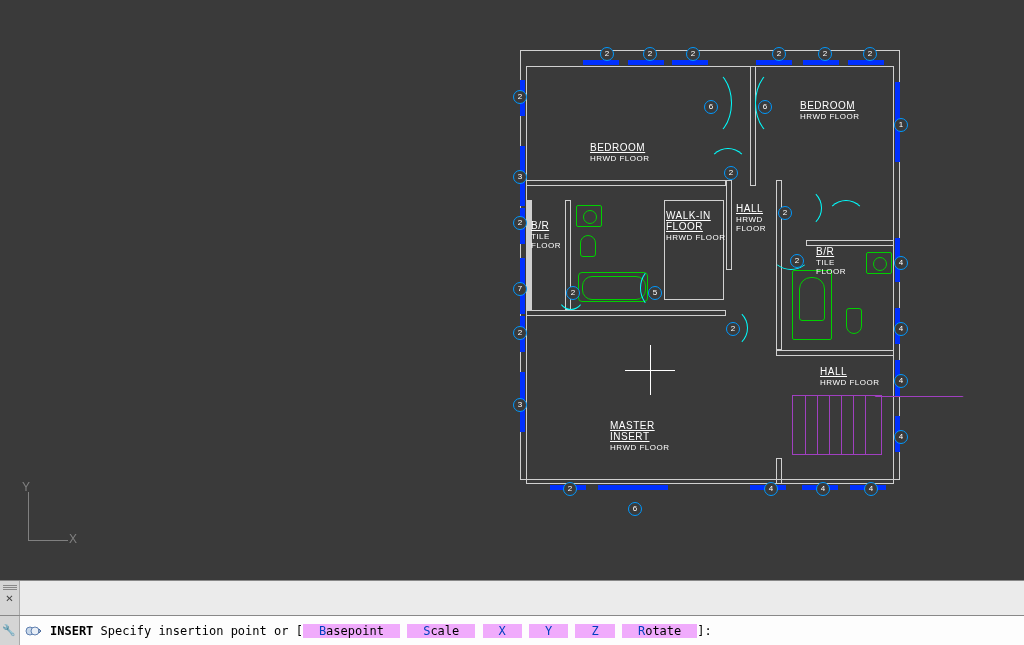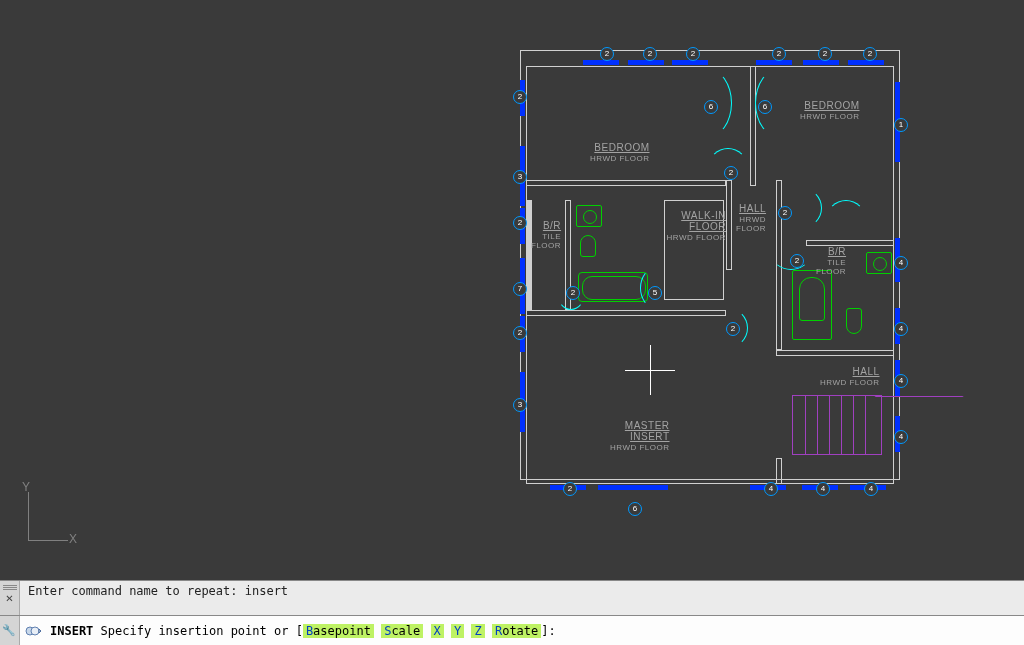--- a/index.html
+++ b/index.html
@@ -4,21 +4,21 @@
 <style>
   * { margin: 0; padding: 0; box-sizing: border-box; }
   html, body { width: 1024px; height: 645px; overflow: hidden; font-family: Arial, sans-serif; }
   body { background: #3a3a3a; position: relative; }
 
   .canvas { position: absolute; top: 0; left: 0; width: 1024px; height: 580px; background: #3a3a3a; }
   .drawing { position: absolute; left: 520px; top: 50px; width: 400px; height: 450px; }
   .wall { position: absolute; background: transparent; border: 1px solid #d0d0d0; }
   .blue { position: absolute; background: #0030ff; }
   .marker { position: absolute; width: 14px; height: 14px; border-radius: 50%; border: 1px solid #0099ff; color: #fff; font-size: 8px; text-align: center; line-height: 12px; background: #3a3a3a; }
-  .room { position: absolute; color: #a3a3a3; font-family: Arial, sans-serif; text-align: right; }
+  .room { position: absolute; color: #ffffff; font-family: Arial, sans-serif; text-align: left; }
   .room .title { text-decoration: underline; font-size: 10px; letter-spacing: 0.5px; }
   .room .sub { font-size: 8px; margin-top: 1px; letter-spacing: 0.5px; }
   .door-arc { position: absolute; border: 1px solid #00ffff; border-radius: 50%; background: transparent; }
   .fixture { position: absolute; border: 1px solid #00d000; }
   .stairs { position: absolute; }
   .stair-line { position: absolute; border-left: 1px solid #a040c0; top:0; height:100%; }
   .cross { position: absolute; }
   .cross::before, .cross::after { content:''; position:absolute; background:#fff; }
   .cross::before { width:50px; height:1px; left:-25px; top:0; }
   .cross::after { width:1px; height:50px; left:0; top:-25px; }
@@ -34,21 +34,21 @@
   .grip { width:14px; height:6px; background:repeating-linear-gradient(0deg,#888,#888 1px,#d5d5d5 1px,#d5d5d5 2px); }
   .close-x { font-size:10px; color:#444; cursor:pointer; }
   .panel-body { flex:1; padding: 3px 8px; font-family: "Consolas", monospace; font-size: 12px; color:#222; line-height:1.3; }
 
   .cmd-bar { position:absolute; left:0; bottom:0; width:1024px; height:30px; background:#fdfdfd; border-top:1px solid #888; display:flex; align-items:center; }
   .cmd-left { width:20px; height:100%; background:#d5d5d5; display:flex; align-items:center; justify-content:center; border-right:1px solid #aaa; }
   .wrench { font-size:11px; color:#444; }
   .cmd-icon { width:26px; height:100%; display:flex; align-items:center; justify-content:center; }
   .cmd-text { flex:1; font-family:"Consolas",monospace; font-size:12px; color:#000; padding:0 4px; }
   .cmd-text b { font-weight:bold; }
-  .opt { background:#bef264; padding:0 3px; }
+  .opt { background:#f0abfc; padding:0 16px; }
   .opt .hot { color:#0040c0; }
 </style>
 </head>
 <body>
 
 <div class="canvas">
 
   <div class="drawing">
 
     <div class="wall" style="left:0;top:10;width:380px;height:430px;"></div>
@@ -207,21 +207,20 @@
     <span class="ucs-x">X</span>
   </div>
 </div>
 
 <div class="panel-top">
   <div class="panel-left">
     <div class="grip"></div>
     <div class="close-x">✕</div>
   </div>
   <div class="panel-body">
-    <div>Enter command name to repeat: insert</div>
   </div>
 </div>
 
 <div class="cmd-bar">
   <div class="cmd-left">
     <span class="wrench">🔧</span>
   </div>
   <div class="cmd-icon">
     <svg width="18" height="18" viewBox="0 0 18 18">
         <circle cx="6" cy="9" r="4" fill="#c8d8ea" stroke="#6080b0"></circle>

